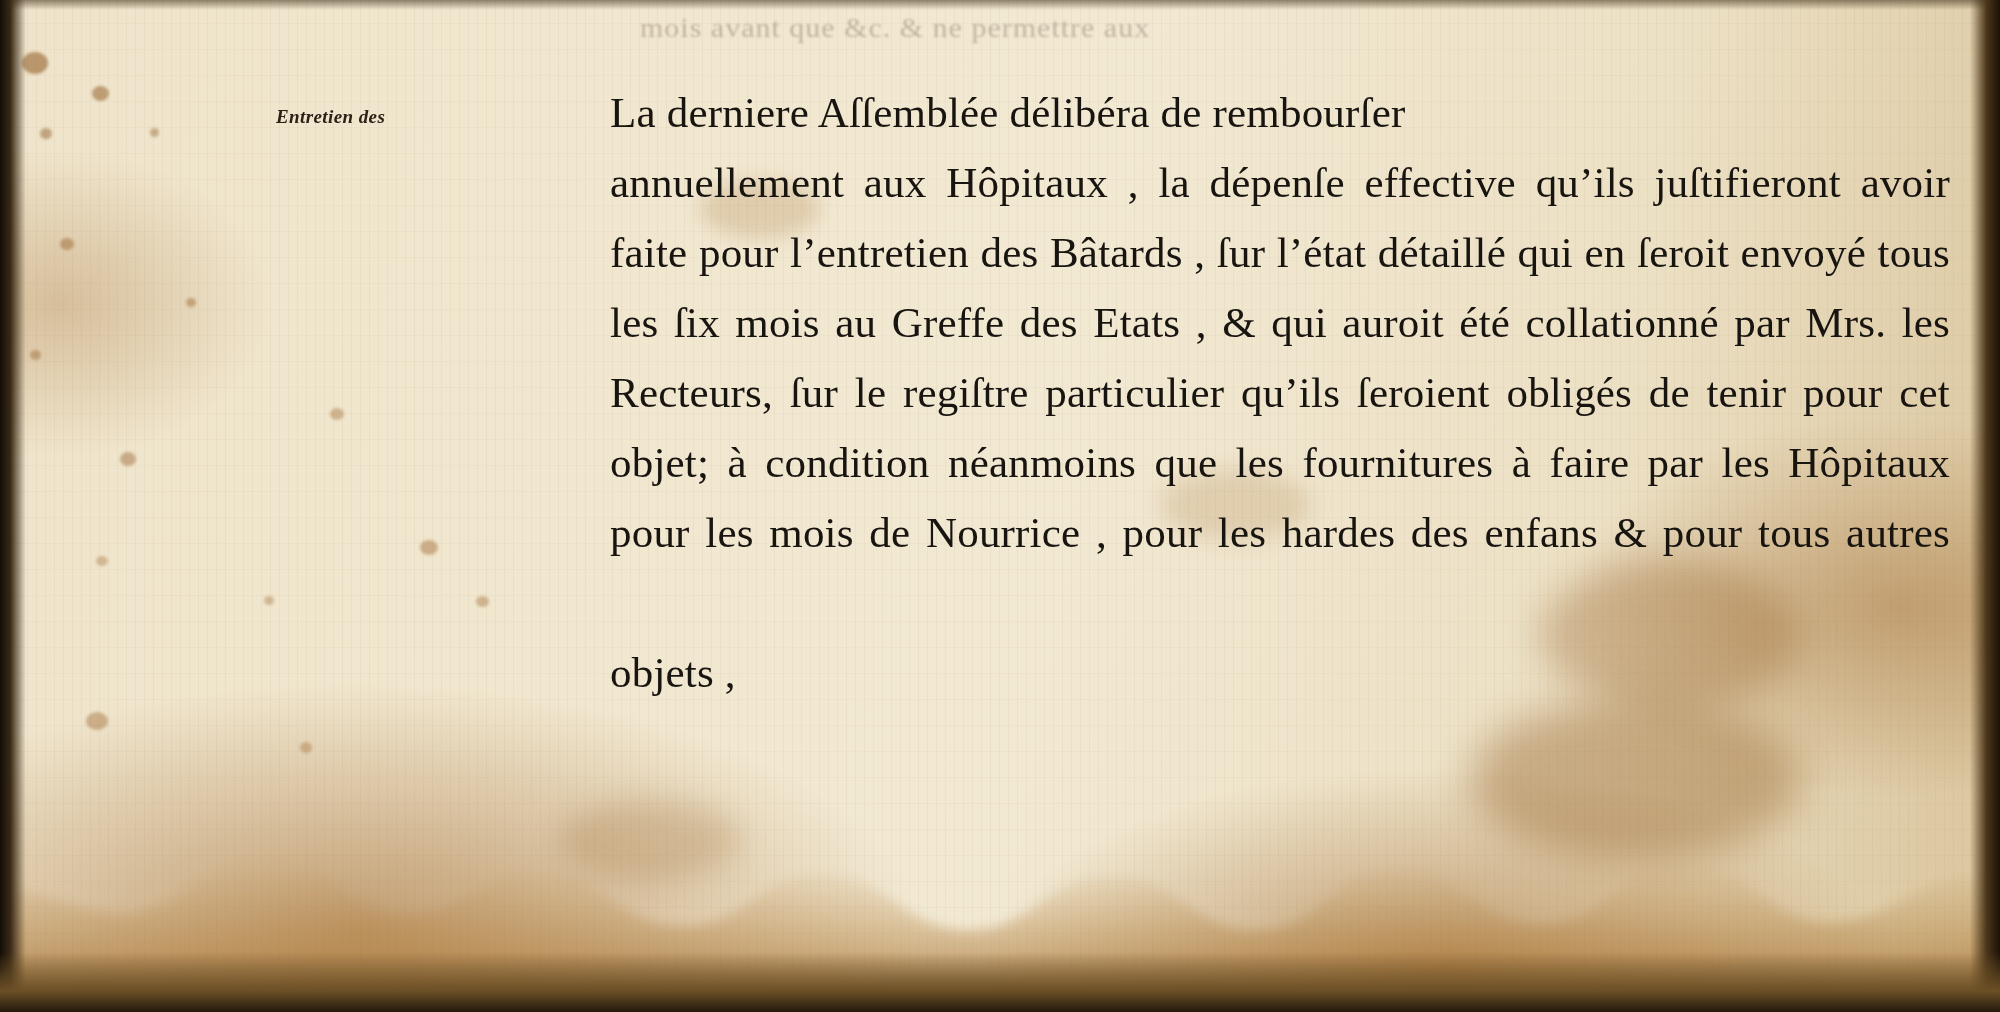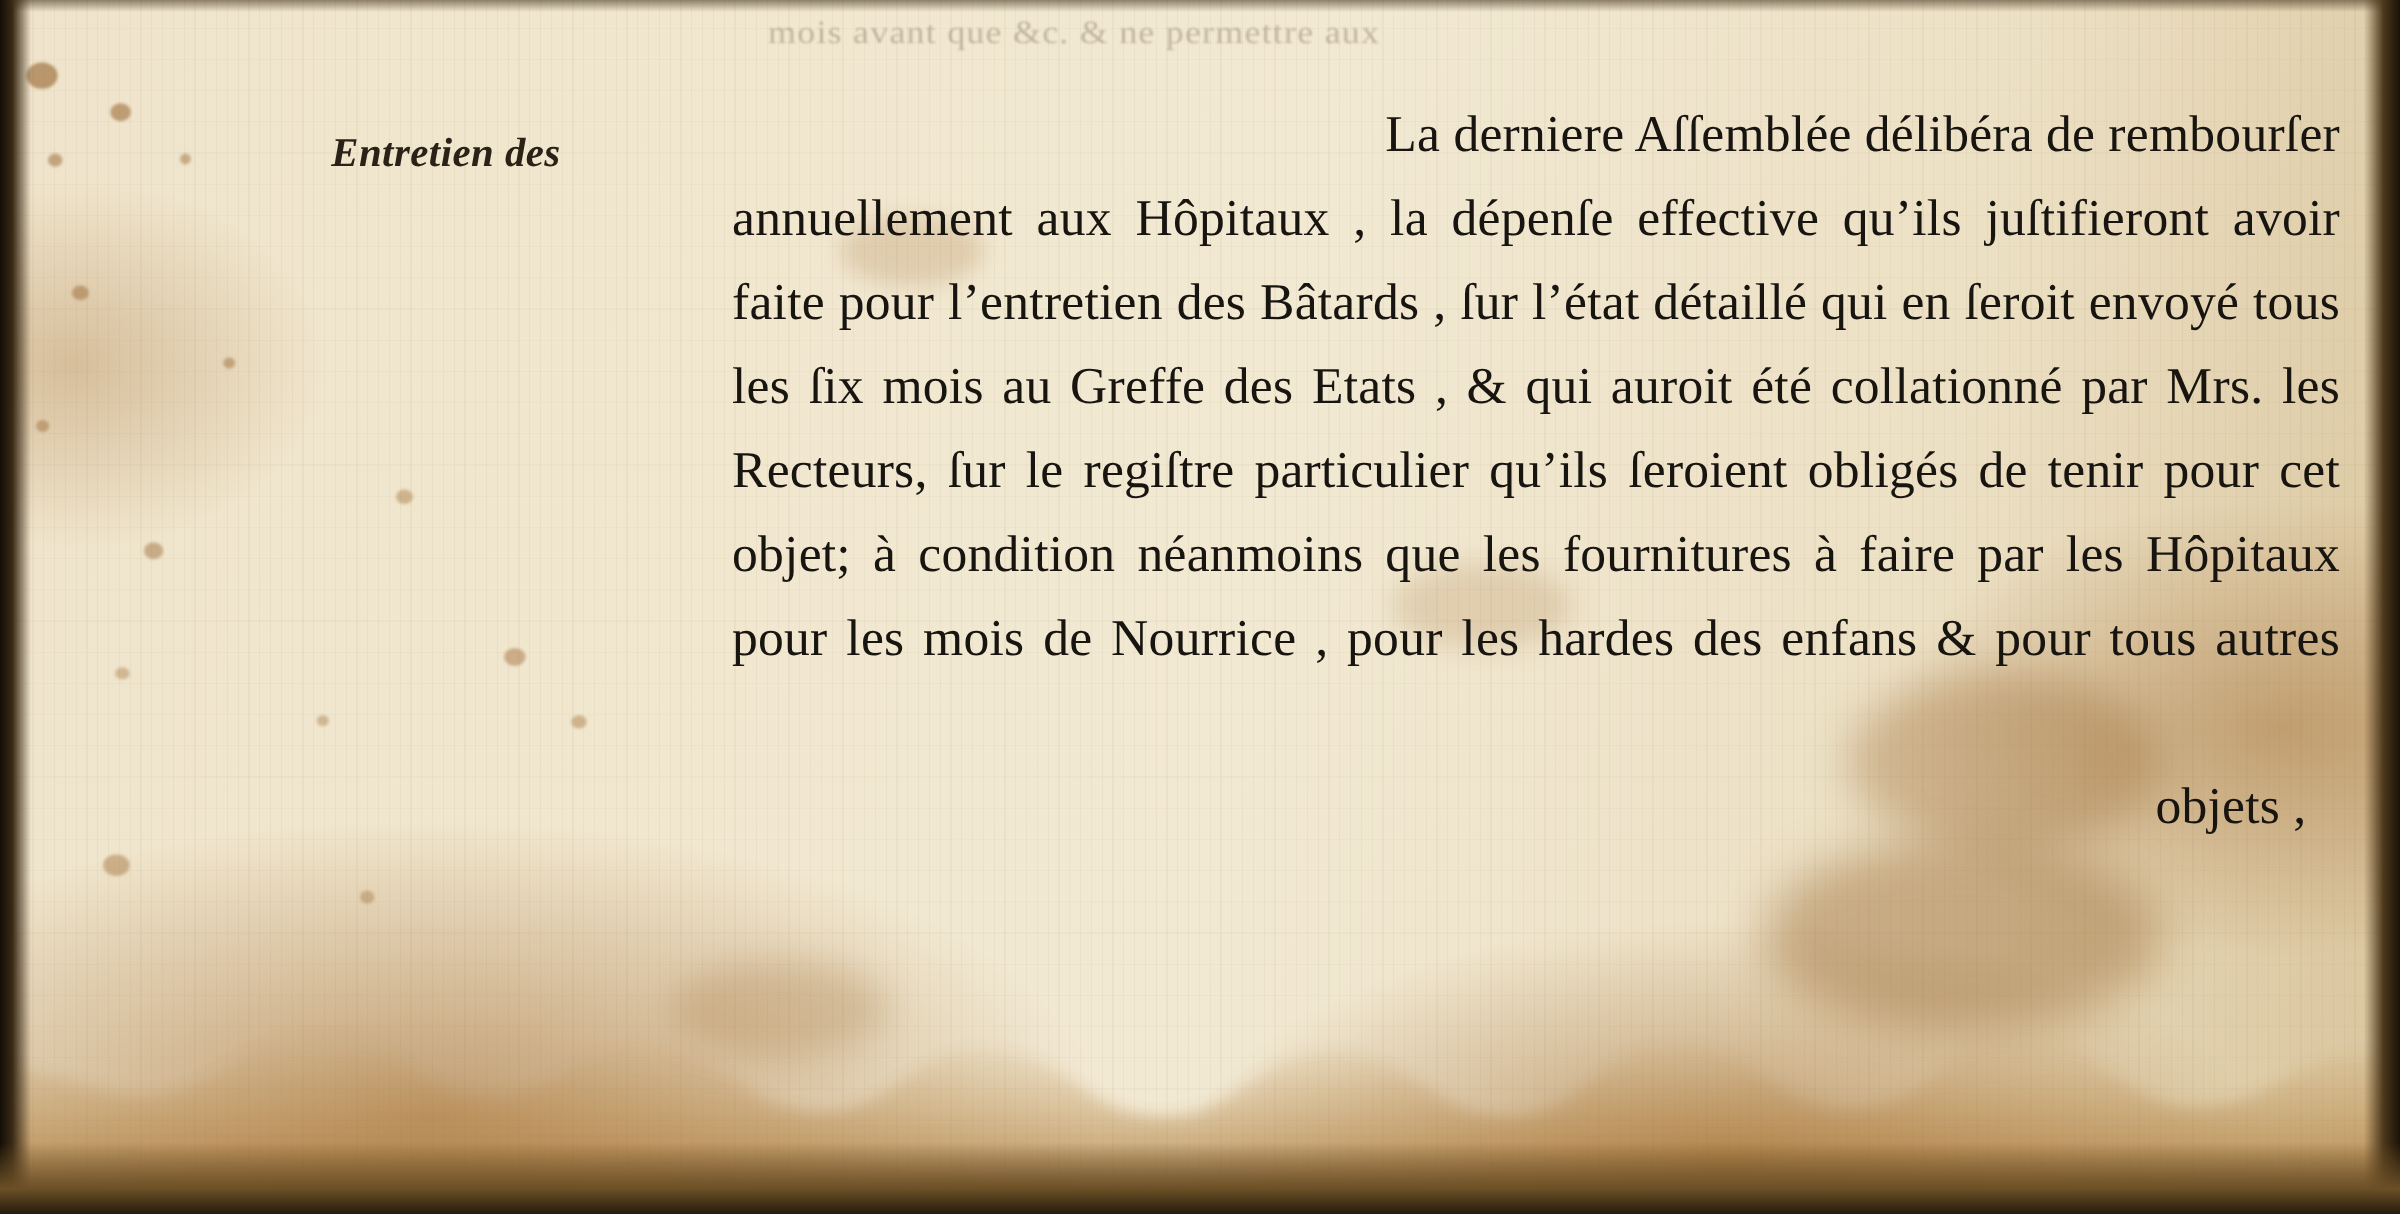--- a/index.html
+++ b/index.html
@@ -104,21 +104,21 @@
 
   
   .marginal {
     position: absolute;
     left: 276px;
     top: 104px;
     width: 330px;
     font-family: "Liberation Serif", serif;
     font-style: italic;
     font-weight: 700;
-    font-size: 34px;
+    font-size: 19px;
     line-height: 1.42;
     color: #2a2217;
     letter-spacing: 0.4px;
   }
   .marginal .l2 { display: block; margin-left: -8px; }
 
   
   .body-col {
     position: absolute;
     left: 610px;
@@ -128,26 +128,25 @@
     font-family: "Liberation Serif", serif;
     font-size: 43px;
     line-height: 70px;
     text-align: justify;
     text-justify: inter-word;
     letter-spacing: 0.2px;
   }
   .body-col p { margin: 0; }
   .body-col .first-line {
     display: block;
-    text-align: right;
+    text-align: left;
     white-space: nowrap;
   }
   .body-col .last-line {
     display: block;
-    text-align: right;
     padding-right: 28px;
   }
   .body-col .flow {
     display: block;
     text-align: justify;
   }
   .body-col .flow::after {
     content: "";
     display: inline-block;
     width: 100%;

